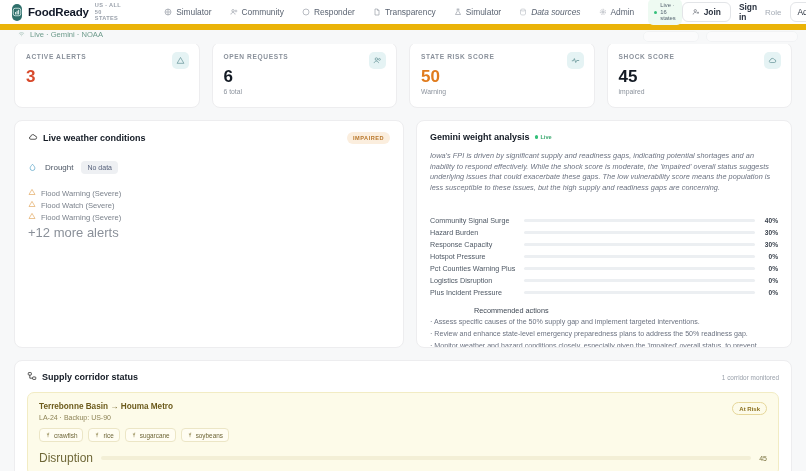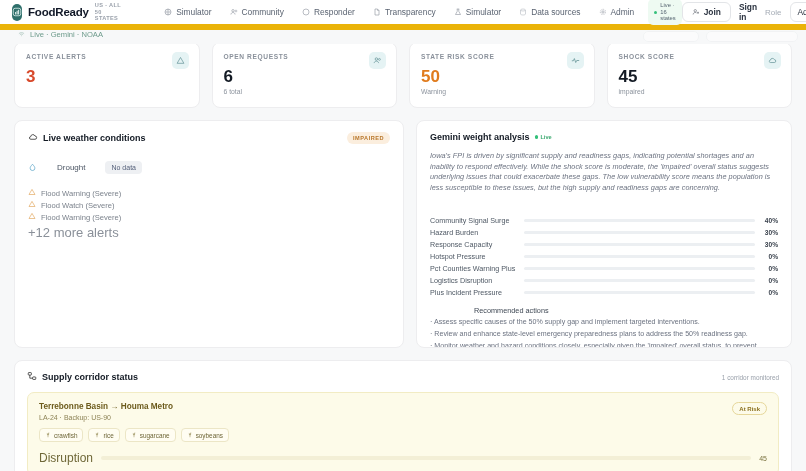--- a/index.html
+++ b/index.html
@@ -34,21 +34,21 @@
     font-size: 5.6px; color: #9aa1ab; font-weight: 600; letter-spacing: .35px;
     line-height: 6.6px; max-width: 42px; text-transform: uppercase;
   }
 
   .nav { display: flex; align-items: center; margin-left: 30px; gap: 0; }
   .nav-item {
     display: flex; align-items: center; gap: 4px;
     font-size: 8.4px; color: #5b6472; padding: 4px 9px; border-radius: 5px;
     cursor: pointer; white-space: nowrap;
   }
-  .nav-item.two-line { line-height: 8.4px; }
+  .nav-item.two-line { line-height: 8.4px; font-style: italic; }
   .nav-item .two { display: block; }
   .nav-ico { width: 8px; height: 8px; display: inline-block; flex: none; opacity: .72; }
 
   .live-pill {
     display: flex; align-items: center; gap: 3px;
     background: #eefaf2; color: #54636f;
     font-size: 5.8px; line-height: 6.4px; font-weight: 500;
     padding: 3px 6px; border-radius: 5px; margin-left: 5px;
   }
   .live-dot { width: 3px; height: 3px; border-radius: 50%; background: #34c07a; flex: none; }
@@ -122,21 +122,21 @@
     font-size: 9px; font-weight: 700; color: #131a24; display: flex; align-items: center; gap: 5px;
   }
   .badge-impaired {
     margin-left: auto; background: #fbeede; color: #b8772b;
     font-size: 5.6px; font-weight: 700; letter-spacing: .5px;
     padding: 3px 6px; border-radius: 7px; text-transform: uppercase;
   }
   .live-mini { display: flex; align-items: center; gap: 2.5px; font-size: 5.6px; color: #3aa96f; font-weight: 600; }
   .live-mini .d { width: 3.4px; height: 3.4px; border-radius: 50%; background: #34c07a; }
 
-  .drought-row { display: flex; align-items: center; gap: 20px; margin-top: 14px; }
+  .drought-row { display: flex; align-items: center; gap: 8px; margin-top: 14px; }
   .drought-lbl { font-size: 8px; color: #4b5563; }
   .nodata-chip {
     background: #eef0f3; color: #55607a; font-size: 7px; border-radius: 4px; padding: 3px 6px;
   }
 
   .alert-list { margin-top: 12px; }
   .alert-item {
     display: flex; align-items: center; gap: 5px;
     font-size: 7.6px; color: #7b828c; line-height: 11.5px; padding: 0 0 0.5px 0;
   }

